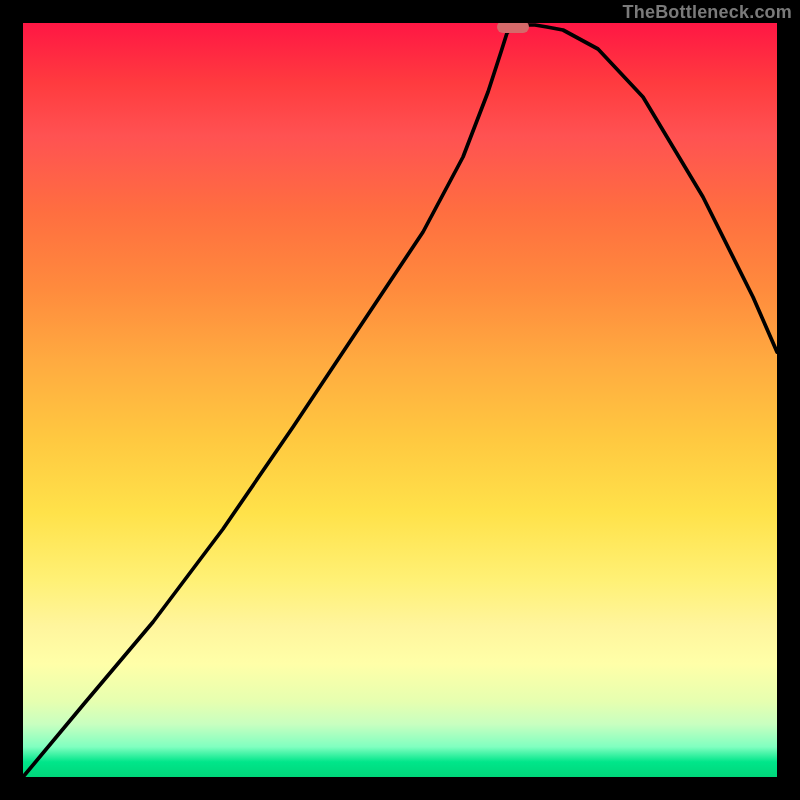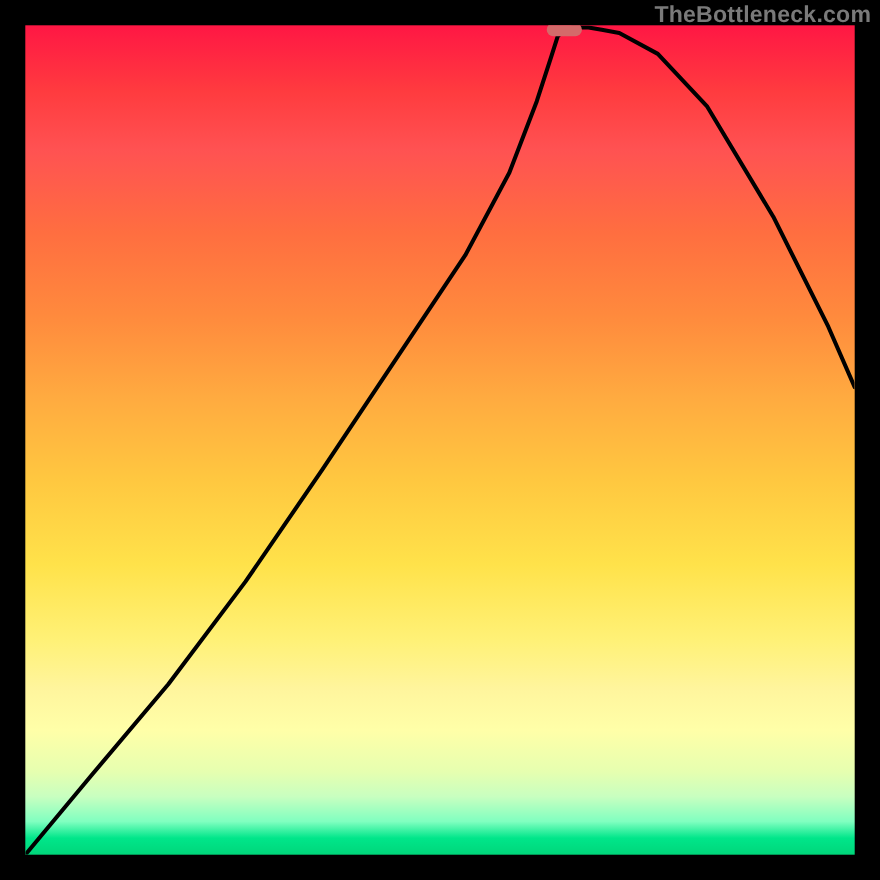--- a/index.html
+++ b/index.html
@@ -40,21 +40,21 @@
       #00e68a 98%,
       #00d67a 100%
     );
     overflow: hidden;
   }
   .watermark {
     position: absolute;
     top: 2px;
     right: 8px;
     font-family: Arial, Helvetica, sans-serif;
-    font-size: 21px;
+    font-size: 18px;
     font-weight: bold;
     color: #7a7a7a;
     letter-spacing: 0.2px;
   }
   .curve-svg {
     position: absolute;
     left: 0;
     top: 0;
     width: 754px;
     height: 754px;

